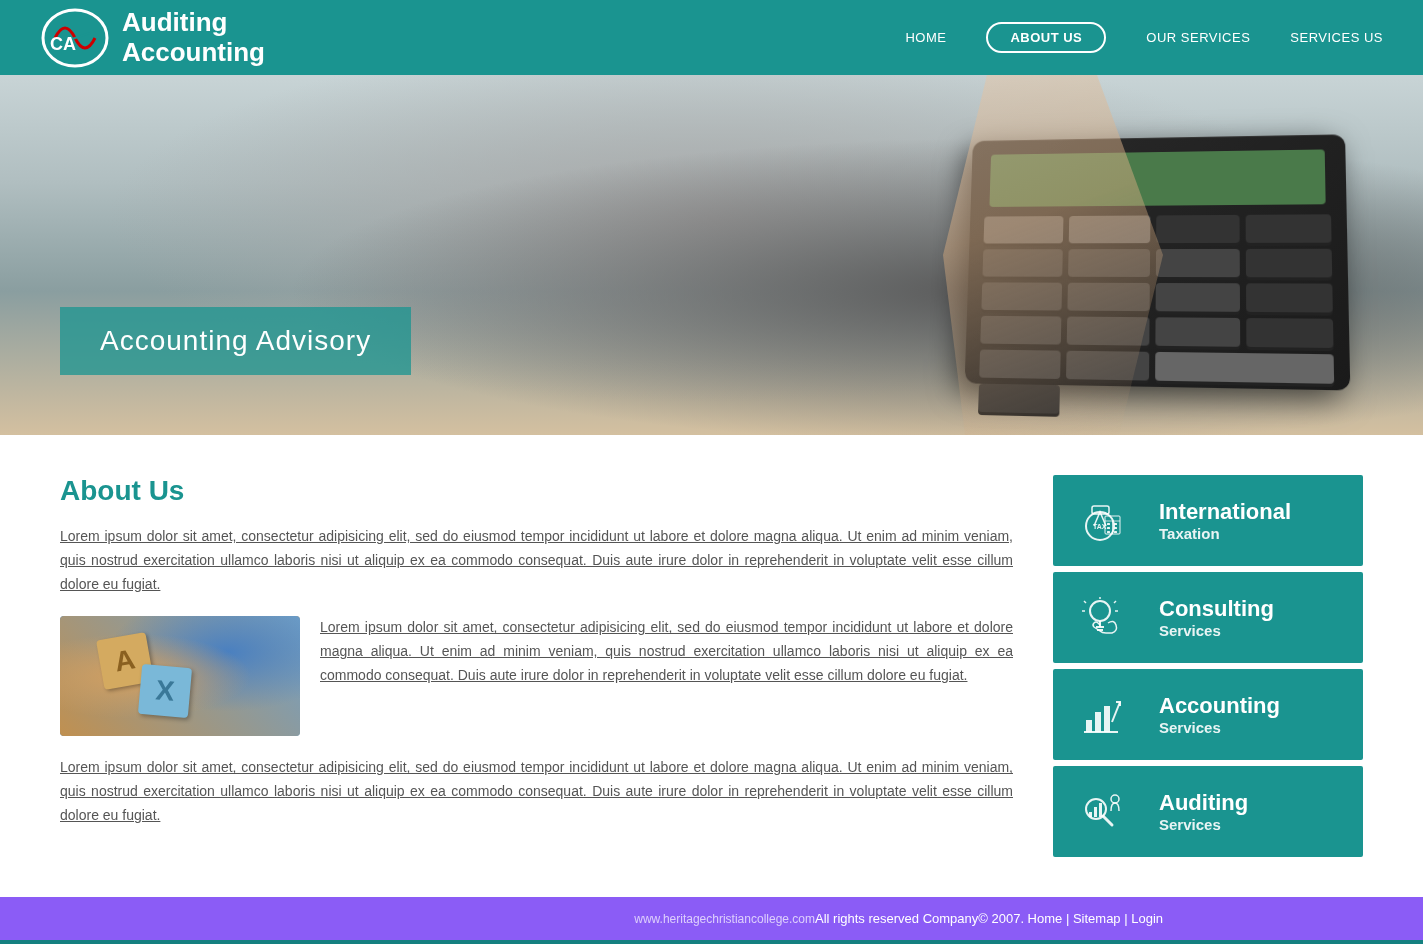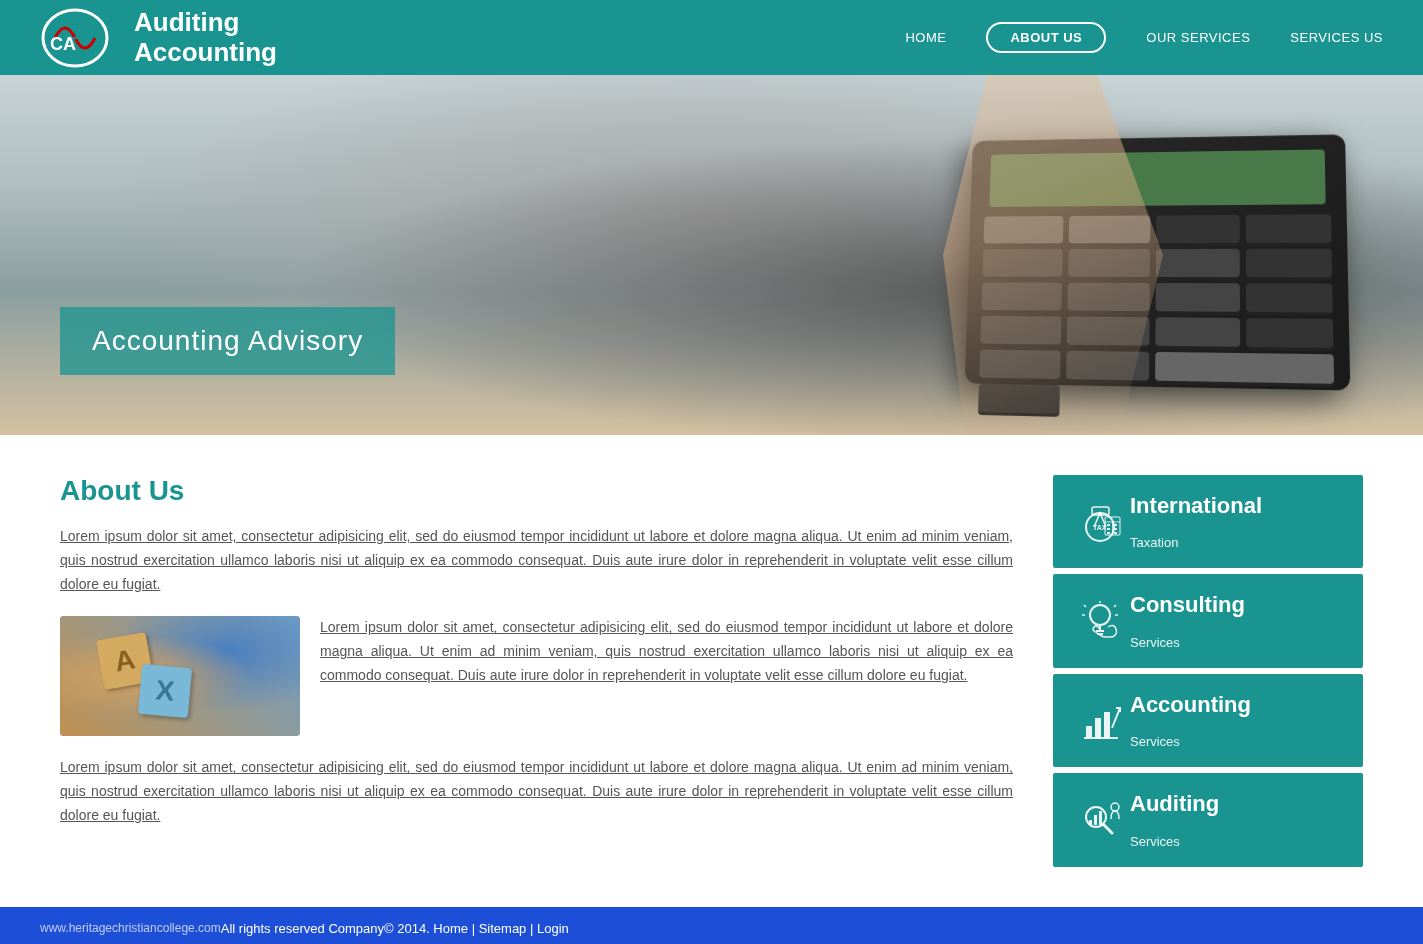--- a/index.html
+++ b/index.html
@@ -10,21 +10,21 @@
       background: #1a9490;
       display: flex;
       align-items: center;
       justify-content: space-between;
       padding: 0 40px;
       height: 75px;
     }
     .logo-area {
       display: flex;
       align-items: center;
-      gap: 24px;
+      gap: 12px;
     }
     .logo-icon {
       width: 70px;
       height: 60px;
     }
     .nav {
       display: flex;
       align-items: center;
       gap: 40px;
     }
@@ -104,21 +104,21 @@
     }
     .calc-btn.dark { background: #333; }
     .calc-btn.light { background: #666; }
 
     .hero-label {
       position: absolute;
       bottom: 60px;
       left: 60px;
       background: rgba(26, 148, 144, 0.75);
       color: #fff;
-      padding: 18px 32px;
+      padding: 18px 40px;
       font-size: 28px;
       font-weight: 300;
       letter-spacing: 1px;
     }
 
     
     .main-content {
       display: flex;
       padding: 40px 60px;
       gap: 40px;
@@ -196,54 +196,53 @@
       display: flex;
       flex-direction: column;
       gap: 6px;
     }
     .service-card {
       background: #1a9490;
       color: #fff;
       display: flex;
       align-items: center;
       padding: 18px 20px;
-      gap: 2px;
+      gap: 31px;
       cursor: pointer;
       border-radius: 2px;
       min-height: 90px;
     }
     .service-icon {
       width: 55px;
       height: 55px;
       flex-shrink: 0;
       display: flex;
       align-items: center;
       justify-content: center;
       font-size: 30px;
     }
     .service-text { flex: 1; }
     .service-title {
       font-size: 22px;
       font-weight: bold;
       line-height: 1.2;
     }
     .service-sub {
-      font-size: 13px;
-      font-weight: 400;
+      font-size: 15px;
+      font-weight: 700;
       opacity: 0.9;
-      margin-top: 16px;
     }
 
     
     .footer {
-      background: #1d4ed8;
+      background: #8b5cf6;
       padding: 14px 40px;
       display: flex;
       align-items: center;
-      justify-content: flex-start;
+      justify-content: flex-end;
     }
     .footer-left {
       color: rgba(255,255,255,0.7);
       font-size: 12px;
     }
     .footer-center {
       color: #fff;
       font-size: 13px;
       text-align: center;
     }
@@ -431,18 +430,18 @@
         <div class="service-title">Auditing</div>
         <div class="service-sub">Services</div>
       </div>
     </div>
 
   </div>
 </div>
 
 <footer class="footer">
   <span class="footer-left">www.heritagechristiancollege.com</span>
-  <span class="footer-center">All rights reserved Company© 2014. Home | Sitemap | Login</span>
+  <span class="footer-center">All rights reserved Company© 2007. Home | Sitemap | Login</span>
   <span style="width:220px;"></span>
 </footer>
 <div class="footer-bottom">
   
 </div>
 
 </body></html>

